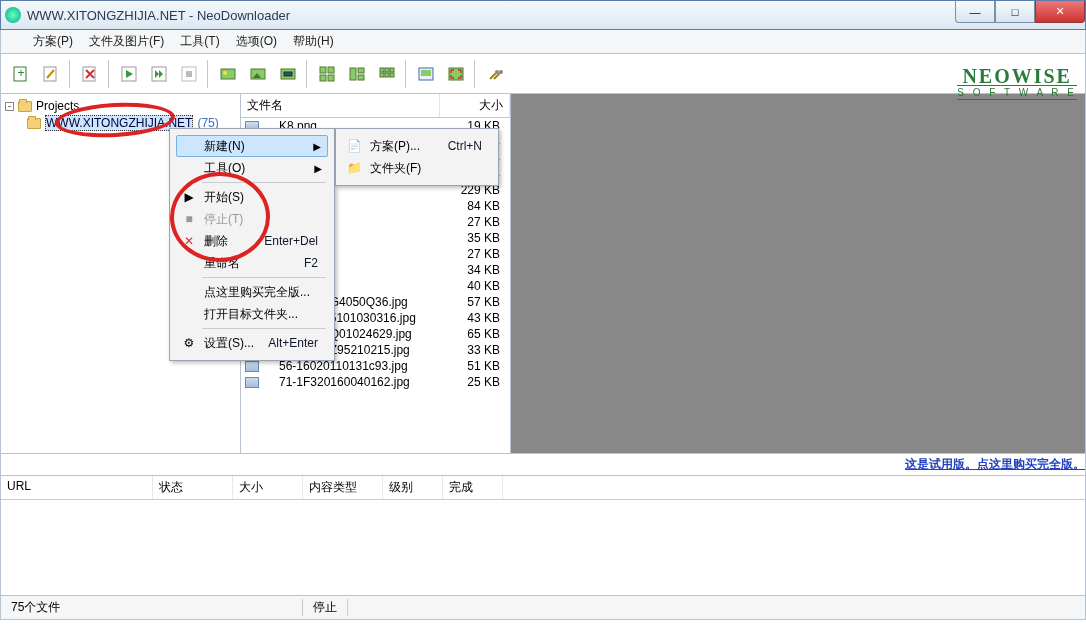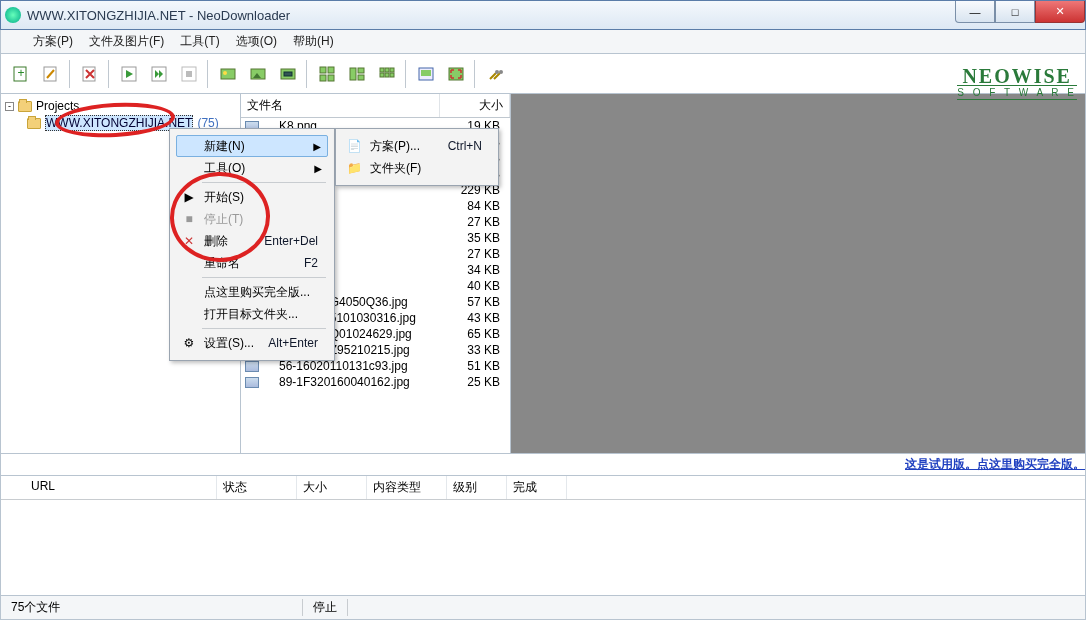--- a/index.html
+++ b/index.html
@@ -71,21 +71,21 @@
 .rc2 { left:170px; top:172px; width:100px; height:90px; transform:rotate(-2deg);}
 
 
 .trial-banner { height:22px; display:flex; align-items:center; justify-content:flex-end; border:1px solid #b8c4d0; border-top:none; font-size:12px;}
 .trial-banner a { color:#2040c0; text-decoration:underline; font-weight:bold;}
 
 
 .bottom-table { height:120px; border:1px solid #b8c4d0; border-top:none; background:#fff;}
 .bottom-header { display:flex; border-bottom:1px solid #c8ccd0;}
 .bottom-header .bcol { padding:3px 6px; border-right:1px solid #e4e8ec; font-size:12px;}
-.bc-url { width:192px;margin-left:24px;} .bc-status{width:80px;} .bc-size{width:70px;} .bc-type{width:80px;} .bc-level{width:60px;} .bc-done{width:60px;}
+.bc-url { width:152px;} .bc-status{width:80px;} .bc-size{width:70px;} .bc-type{width:80px;} .bc-level{width:60px;} .bc-done{width:60px;}
 
 
 .statusbar { height:24px; border:1px solid #b8c4d0; border-top:none; display:flex; align-items:center; font-size:12px; background:#f4f6f8;}
 .statusbar .cell { padding:0 10px; border-right:1px solid #c8ccd0;}
 .statusbar .cell.first{ width:302px;}
 </style>
 </head>
 <body>
 
 <div class="titlebar">
@@ -314,21 +314,21 @@
           <span class="fname">56-15062Z95210215.jpg</span>
           <span class="fsize">33 KB</span>
         </div>
         <div class="frow">
           <span class="fimg-icon"></span>
           <span class="fname">56-16020110131c93.jpg</span>
           <span class="fsize">51 KB</span>
         </div>
         <div class="frow">
           <span class="fimg-icon"></span>
-          <span class="fname">89-1F320160040162.jpg</span>
+          <span class="fname">71-1F320160040162.jpg</span>
           <span class="fsize">25 KB</span>
         </div>
       </div>
   </div>
 
   <div class="right-pane"></div>
 </div>
 
 <div class="trial-banner">
   <a href="#">这是试用版。点这里购买完全版。</a>

